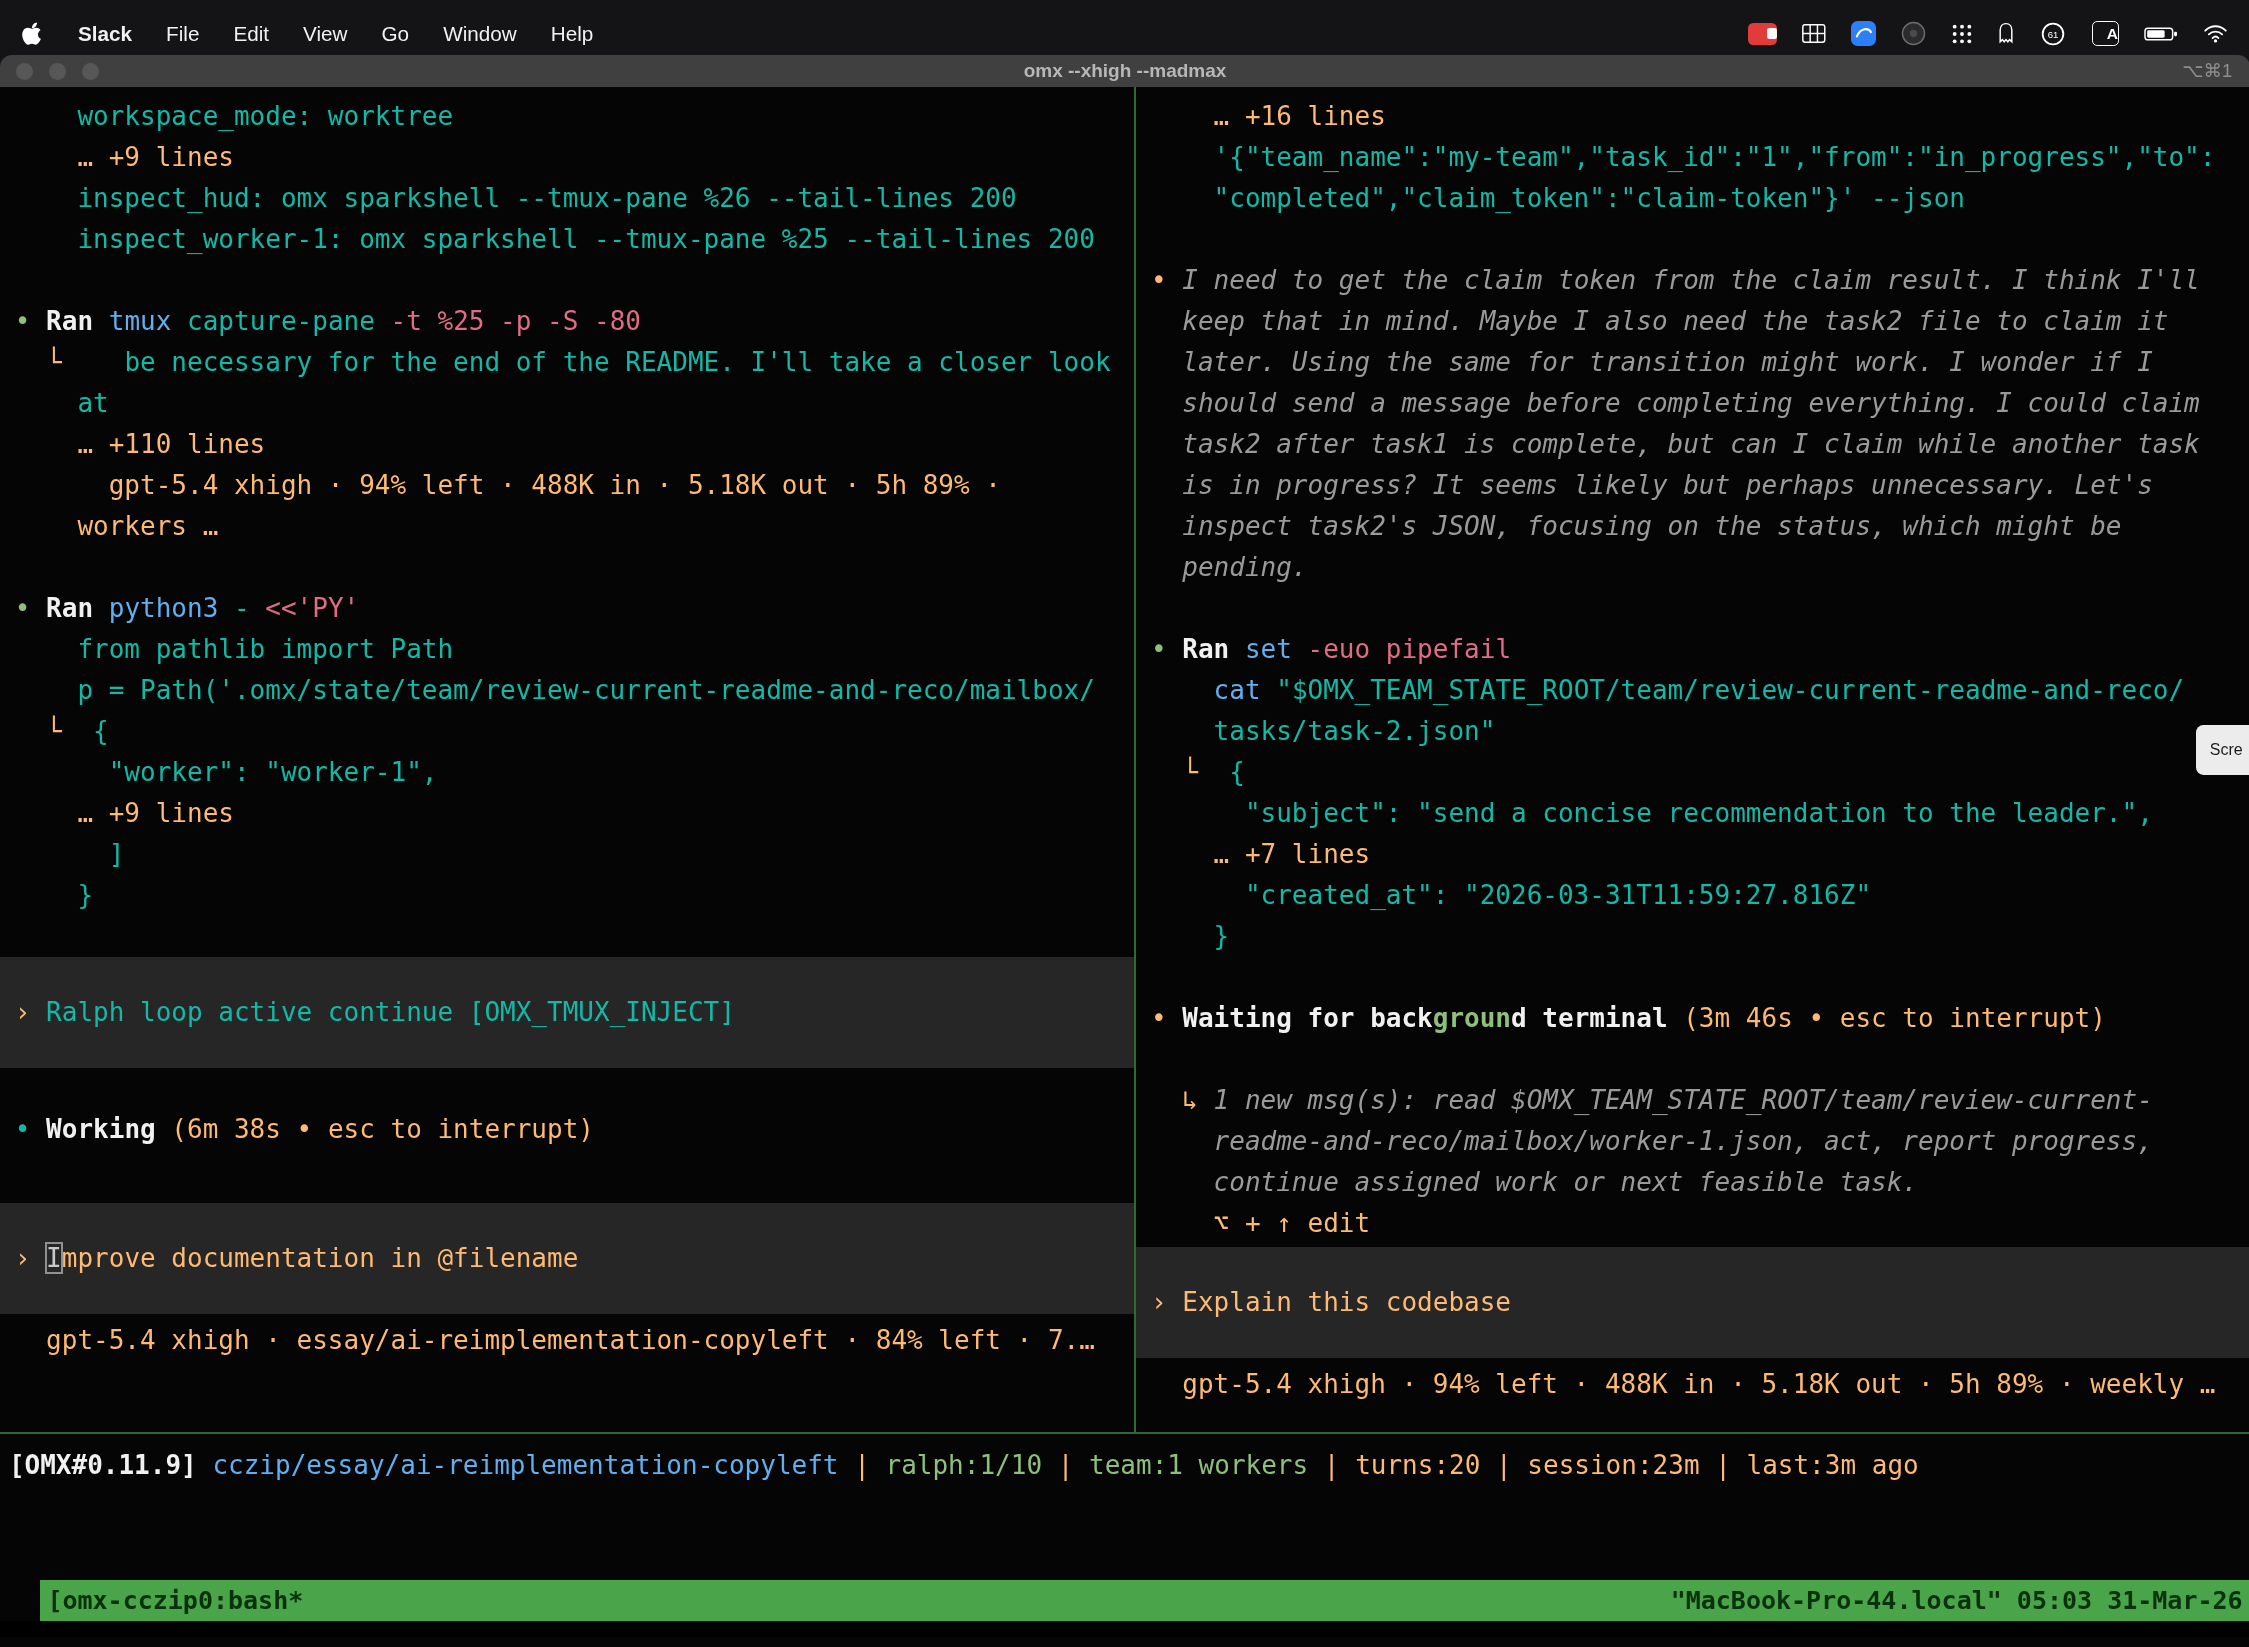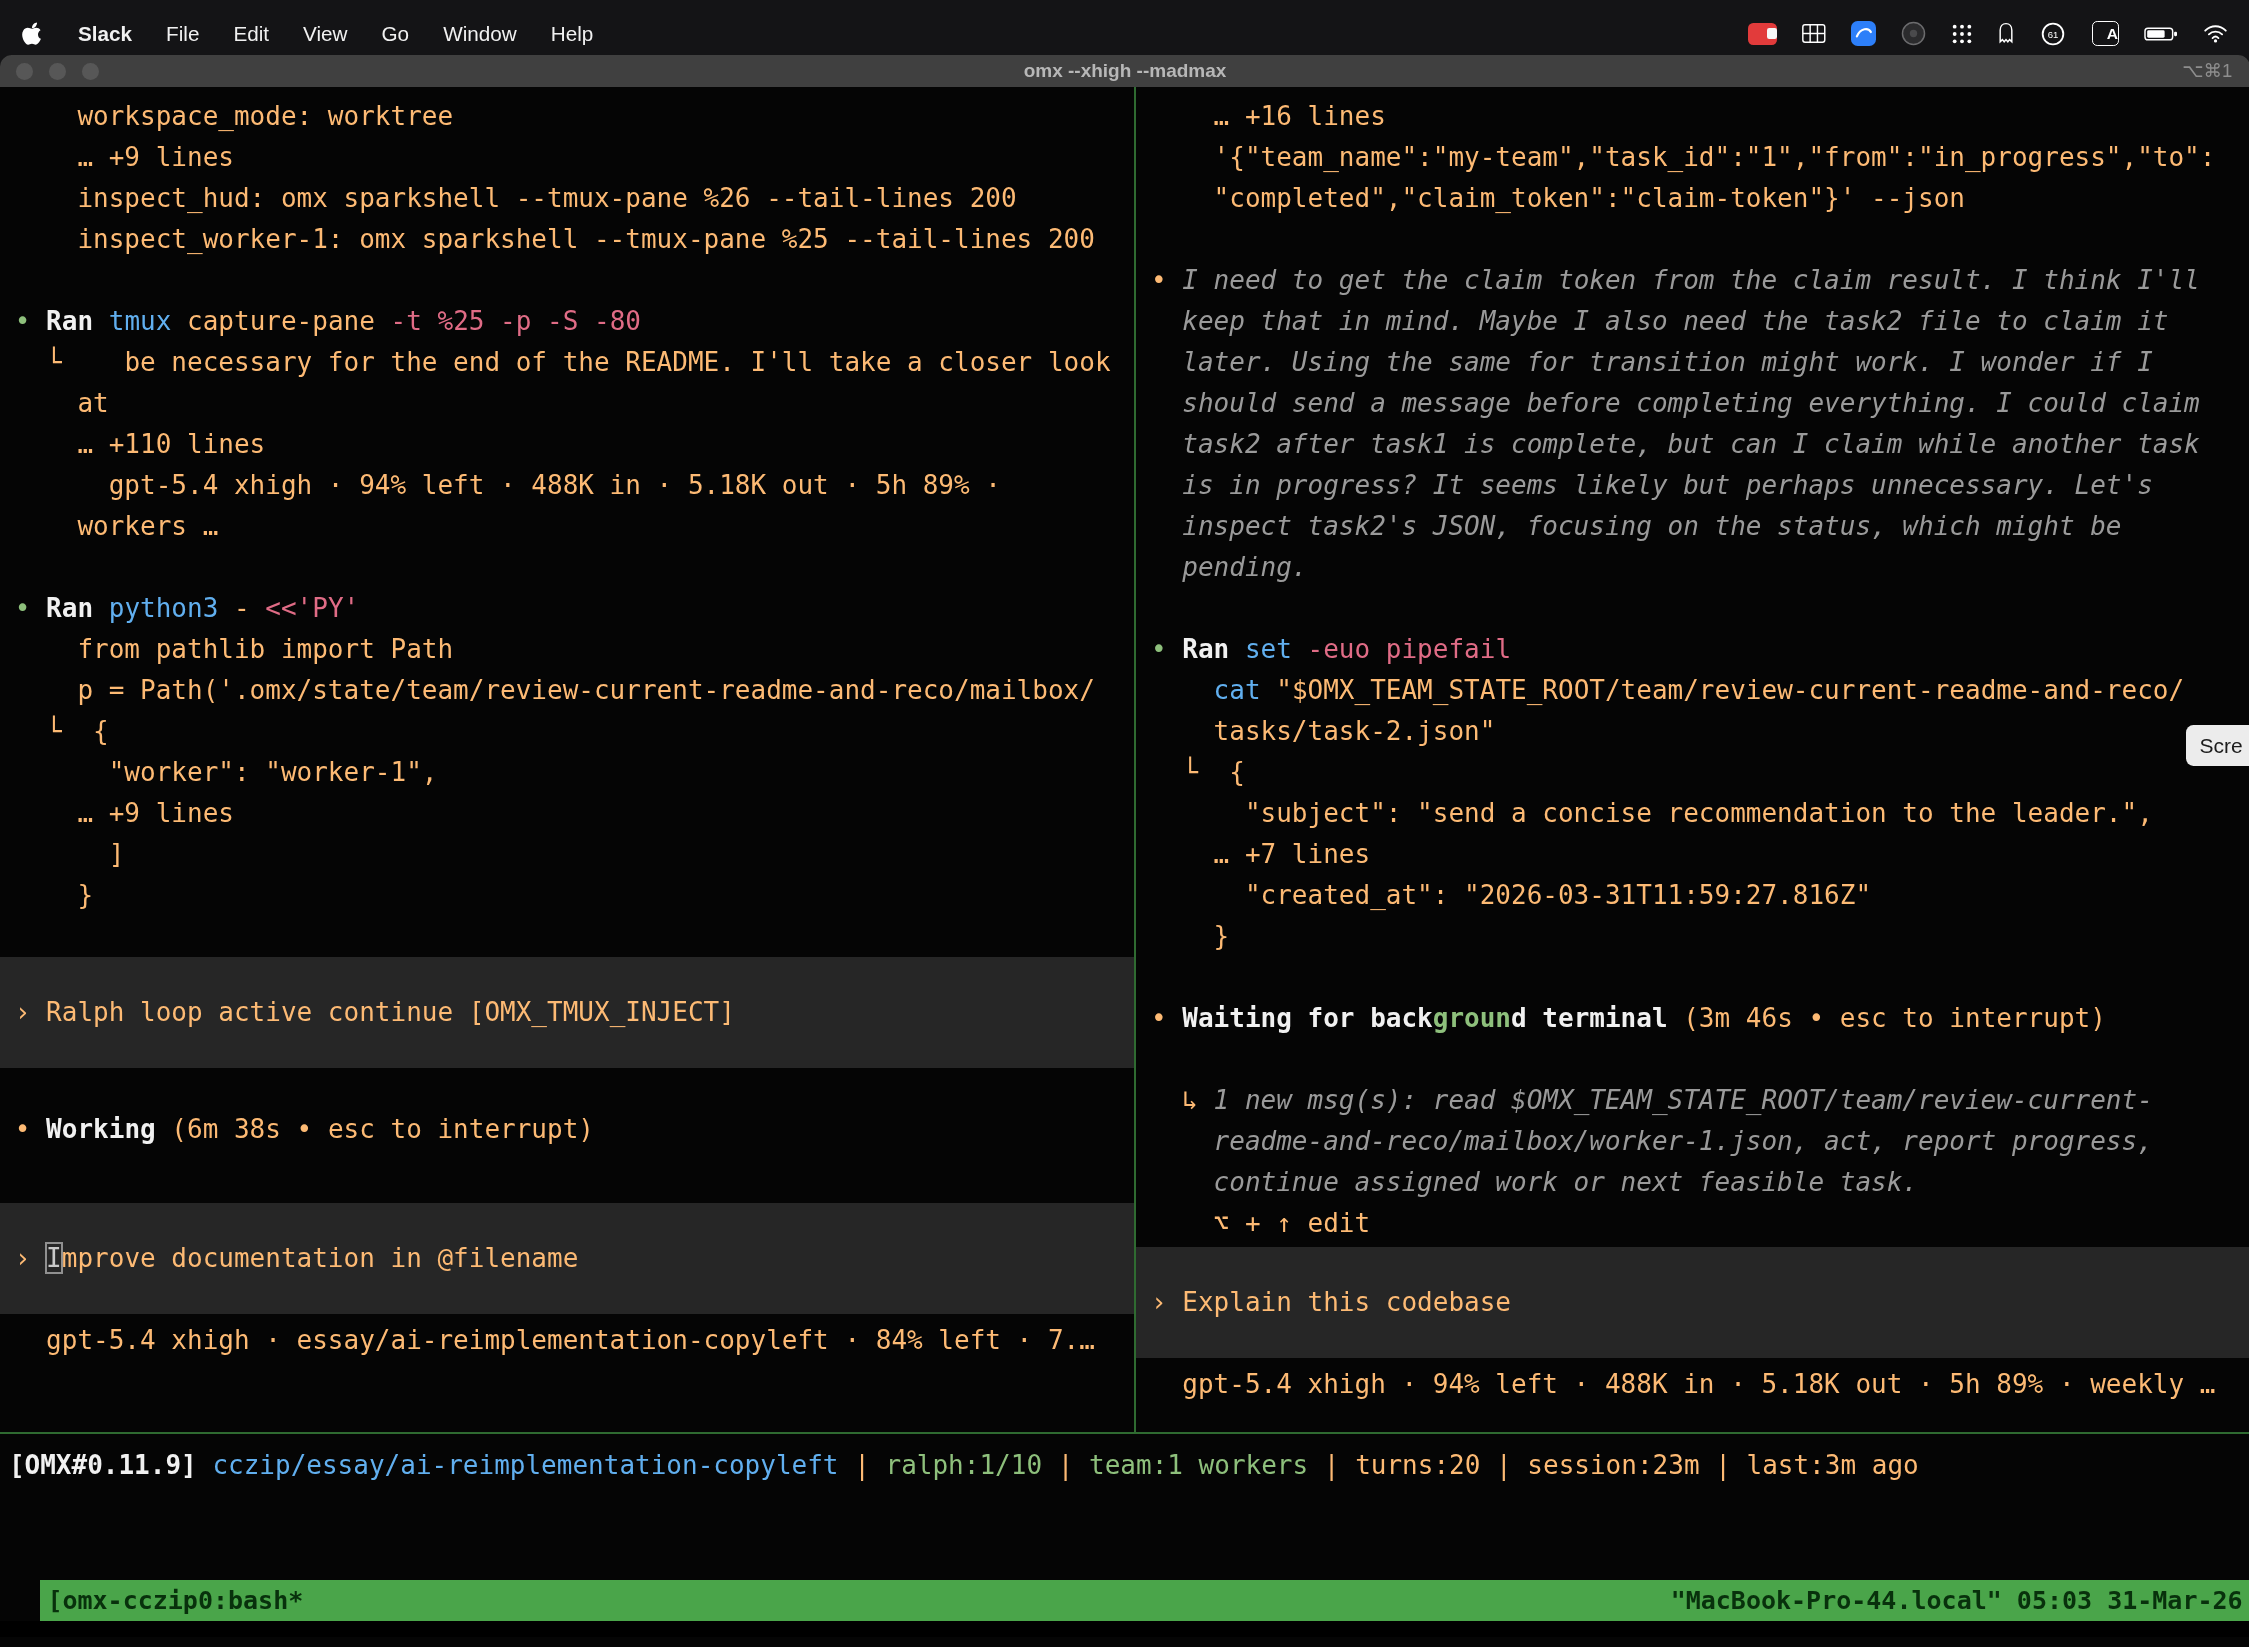--- a/index.html
+++ b/index.html
@@ -34,32 +34,32 @@
   .pane-right{flex:1;}
   .row{height:41px;line-height:41px;white-space:pre;overflow:hidden;padding-left:14.8px;}
   .band{height:111px;background:var(--band_bg,#262626);display:flex;align-items:center;padding-left:14.8px;white-space:pre;overflow:hidden;}
   .hdiv{height:2.2px;background:var(--divider,#2f6b31);}
   .omx-status{flex:1;padding-top:11px;}
   .omx-status .row{padding-left:8.9px;}
   .tmux{height:41px;background:var(--tmux_green,#4aa54a);color:#08310c;display:flex;justify-content:space-between;align-items:center;padding:0 7.4px;font-size:25px;font-weight:600;white-space:pre;margin-left:40px;}
   .bottom-strip{height:16px;background:#000;}
 
   
-  .s-w{color:#fdba74;}
+  .s-w{color:#14b8a6;}
   .s-wb{color:#f1f1f1;font-weight:700;}
   .s-g{color:#fdba74;}
   .s-gi{color:#9a9a9a;font-style:italic;}
   .s-b{color:var(--accent_blue,#61afef);}
   .s-r{color:var(--accent_red,#e06c86);}
   .s-gn{color:var(--accent_green,#8ec07c);}
   .s-gnb{color:var(--accent_green,#8ec07c);font-weight:700;}
   .s-cur{outline:2.2px solid #909090;outline-offset:-1.5px;color:#c8c8c8;}
 
   
-  .notif{position:absolute;right:0;top:725px;height:41px;background:#ececec;color:#1c1c1c;font-size:21px;display:flex;align-items:center;padding:0 7.4px 0 13.3px;border-radius:7.4px 0 0 7.4px;z-index:5;font-family:"Liberation Sans",sans-serif;}
+  .notif{position:absolute;right:0;top:725px;height:50px;background:#ececec;color:#1c1c1c;font-size:16px;display:flex;align-items:center;padding:0 7.4px 0 13.3px;border-radius:7.4px 0 0 7.4px;z-index:5;font-family:"Liberation Sans",sans-serif;}
 </style>
 </head>
 <body>
 
 <div class="page">
 
   <div class="menubar">
     <div class="mb-left">
       <span class="mb-icon">
         <svg width="22" height="25" viewBox="0 0 30 34">

